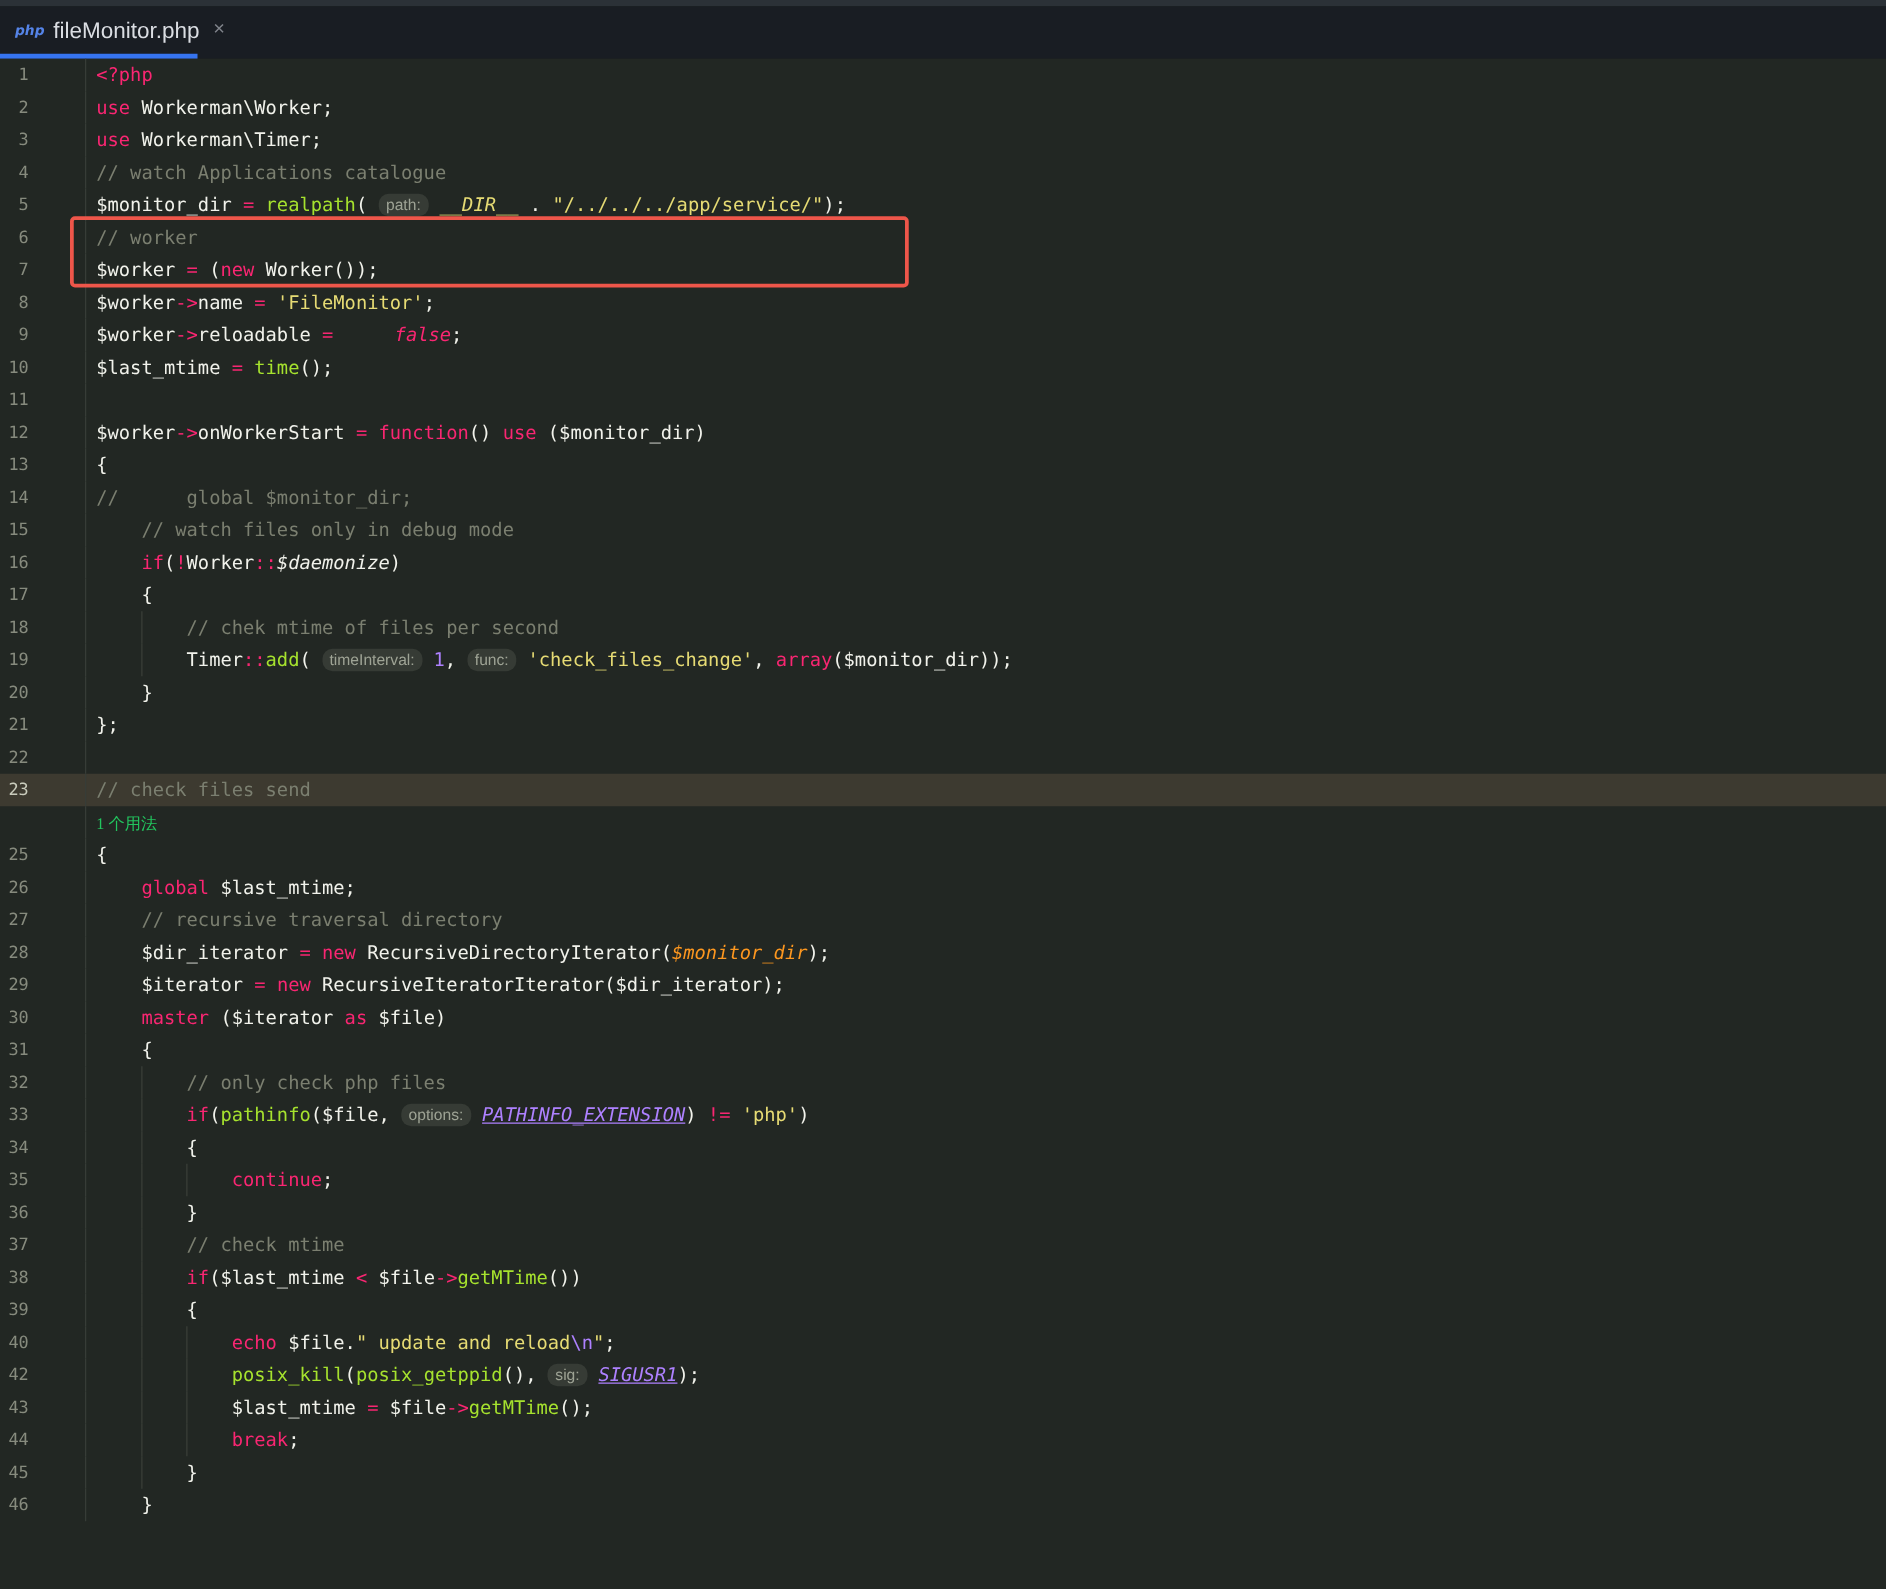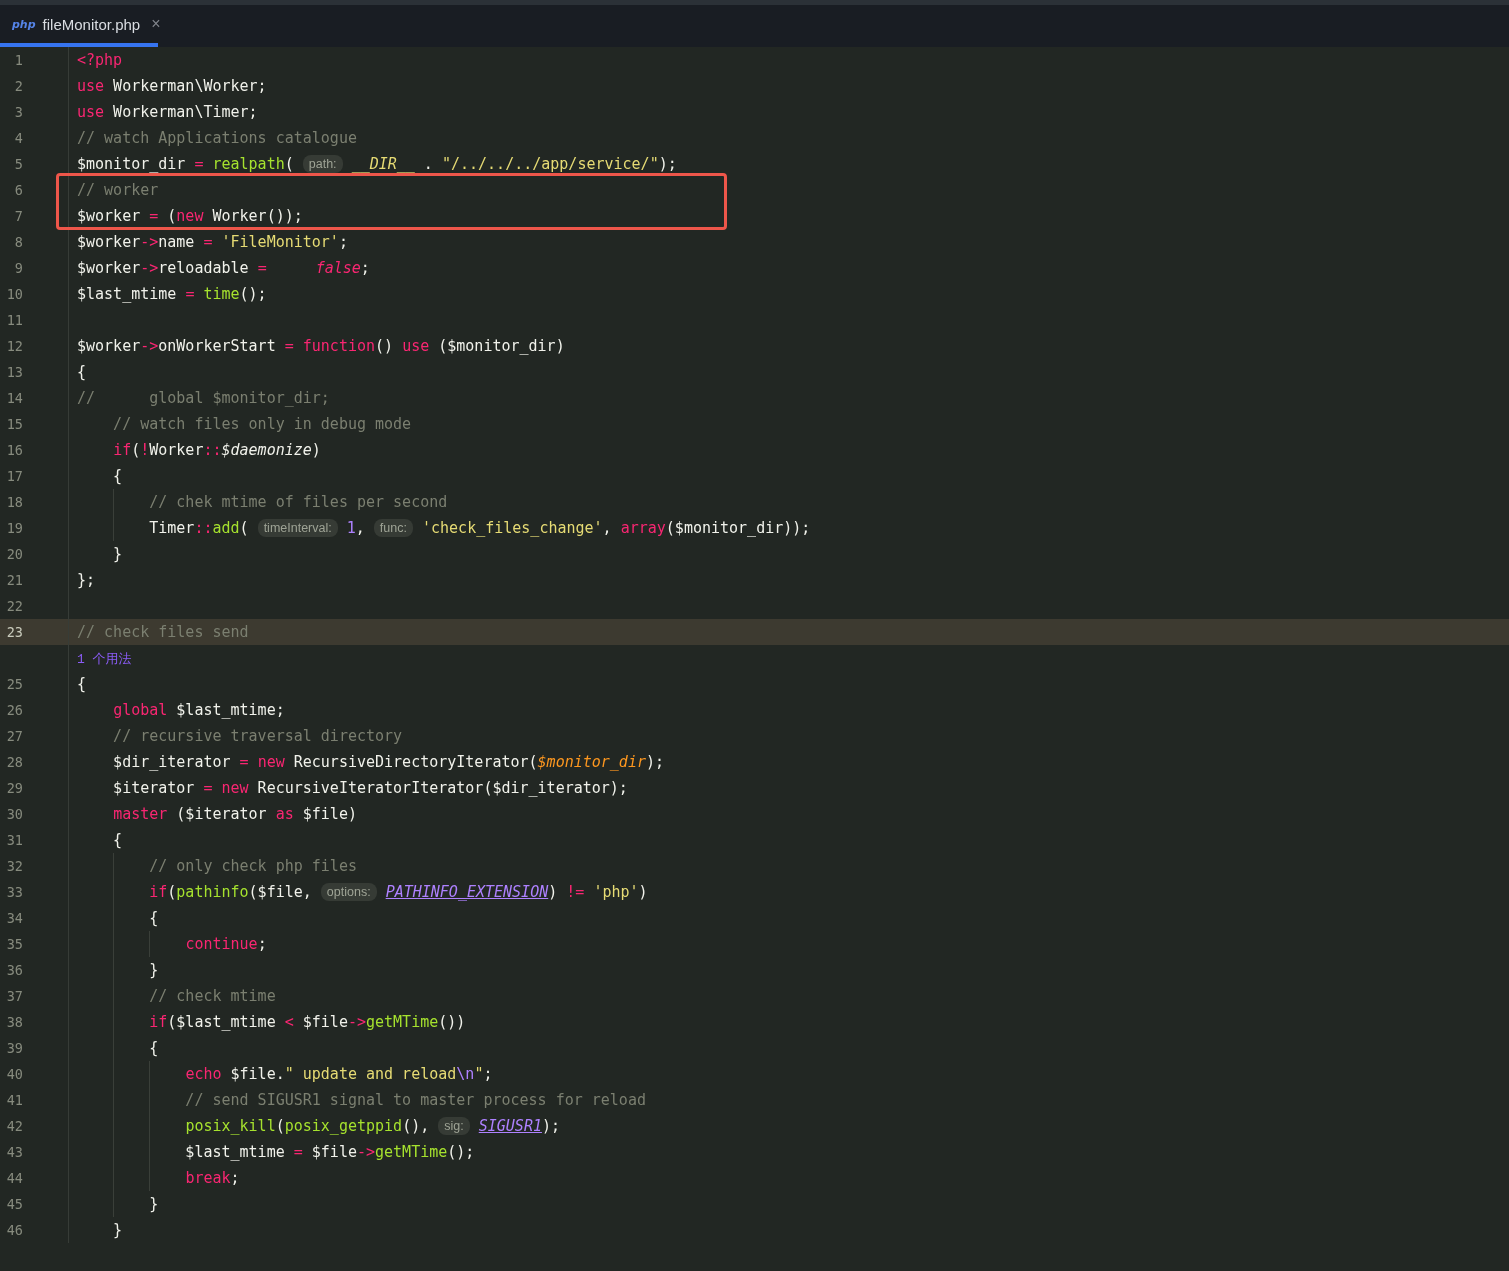--- a/index.html
+++ b/index.html
@@ -10,21 +10,21 @@
     --phpblue:#5584e8; --annot:#ee564a; --guide:#3a3f39; --tabtext:#dadde2; --closeicon:#80848b;
   }
   *{margin:0;padding:0;box-sizing:border-box;}
   html,body{width:1509px;height:1271px;overflow:hidden;}
   body{background:var(--bg);font-family:"DejaVu Sans Mono",monospace;}
   .window{position:relative;width:1509px;height:1271px;}
   .topstrip{height:5px;background:var(--topstrip);}
   .tabbar{position:relative;height:42px;background:var(--tabbar);}
   .tab{position:relative;display:inline-flex;align-items:center;height:38px;padding:0 14px 0 12px;}
   .php-badge{font-family:"DejaVu Sans",sans-serif;font-style:italic;font-weight:bold;font-size:11px;color:var(--phpblue);margin-right:7px;}
-  .tab-label{font-family:"Liberation Sans",sans-serif;font-size:15px;color:var(--tabtext);}
+  .tab-label{font-family:"Liberation Sans",sans-serif;font-size:18px;color:var(--tabtext);}
   .tab-close{font-family:"Liberation Sans",sans-serif;font-size:16px;color:var(--closeicon);margin-left:11px;cursor:pointer;}
   .tab-underline{position:absolute;left:0;bottom:0;width:158px;height:4px;background:var(--accent);}
   .editor{position:relative;width:1509px;height:1224px;background:var(--bg);}
   .row{display:flex;height:26px;line-height:26px;}
   .row.hl{background:var(--hl);}
   .gut{flex:0 0 69px;border-right:1px solid var(--gutborder);}
   .lnum{display:block;width:23px;text-align:right;font-size:13.5px;color:var(--lnum);}
   .row.hl .lnum{color:var(--lnumhl);}
   .code{position:relative;flex:1;padding-left:8px;font-size:15px;color:var(--txt);white-space:pre;}
   .code span{white-space:pre;}
@@ -36,21 +36,21 @@
   .t-fn{color:var(--fn);}
   .t-fnu{color:var(--fn);text-decoration:underline wavy #3f9e63 1px;text-underline-offset:4px;}
   .t-cmt{color:var(--cmt);}
   .t-num{color:var(--pur);}
   .t-const{color:var(--pur);font-style:italic;text-decoration:underline;}
   .t-magic{color:var(--str);font-style:italic;margin-top:32px;}
   .t-prm{color:var(--org);font-style:italic;}
   .t-sp{color:var(--txt);font-style:italic;}
   .t-esc{color:var(--pur);}
   .t-hint{display:inline-block;font-family:"Liberation Sans",sans-serif;font-size:12.5px;line-height:18px;color:var(--hinttx);background:var(--hintbg);border-radius:8px;padding:0 6px;vertical-align:1px;}
-  .inlay{font-family:Liberation Mono, monospace;font-size:13px;color:#8b5cf6;}
+  .inlay{font-family:Liberation Serif, serif;font-size:13px;color:#22c55e;}
   .annotation-box{position:absolute;left:56px;top:126px;width:671px;height:57px;border:3px solid var(--annot);border-radius:4px;pointer-events:none;z-index:5;}
 </style>
 </head>
 <body>
 
 <div class="window">
   <div class="topstrip"></div>
   <div class="tabbar">
     <div class="tab">
       <span class="php-badge">php</span>
@@ -296,26 +296,20 @@
           <div class="code"><i class="guide" style="left: 44px;"></i><span class="t-pl">        {</span></div>
         </div>
         <div class="row">
           <div class="gut">
             <span class="lnum">40</span>
           </div>
           <div class="code"><i class="guide" style="left: 44px;"></i><i class="guide" style="left: 80px;"></i><span class="t-pl">            </span><span class="t-kw">echo</span><span class="t-pl"> $file.</span><span class="t-str">" update and reload</span><span class="t-esc">\n</span><span class="t-str">"</span><span class="t-pl">;</span></div>
         </div>
         <div class="row">
           <div class="gut">
-            <span class="lnum">41</span>
-          </div>
-          <div class="code"><i class="guide" style="left: 44px;"></i><i class="guide" style="left: 80px;"></i><span class="t-cmt">            // send SIGUSR1 signal to master process for reload</span></div>
-        </div>
-        <div class="row">
-          <div class="gut">
             <span class="lnum">42</span>
           </div>
           <div class="code"><i class="guide" style="left: 44px;"></i><i class="guide" style="left: 80px;"></i><span class="t-pl">            </span><span class="t-fn">posix_kill</span><span class="t-pl">(</span><span class="t-fn">posix_getppid</span><span class="t-pl">(), </span><span class="t-hint">sig:</span><span class="t-pl"> </span><span class="t-const">SIGUSR1</span><span class="t-pl">);</span></div>
         </div>
         <div class="row">
           <div class="gut">
             <span class="lnum">43</span>
           </div>
           <div class="code"><i class="guide" style="left: 44px;"></i><i class="guide" style="left: 80px;"></i><span class="t-pl">            $last_mtime </span><span class="t-kw">=</span><span class="t-pl"> $file</span><span class="t-kw">-&gt;</span><span class="t-fn">getMTime</span><span class="t-pl">();</span></div>
         </div>

